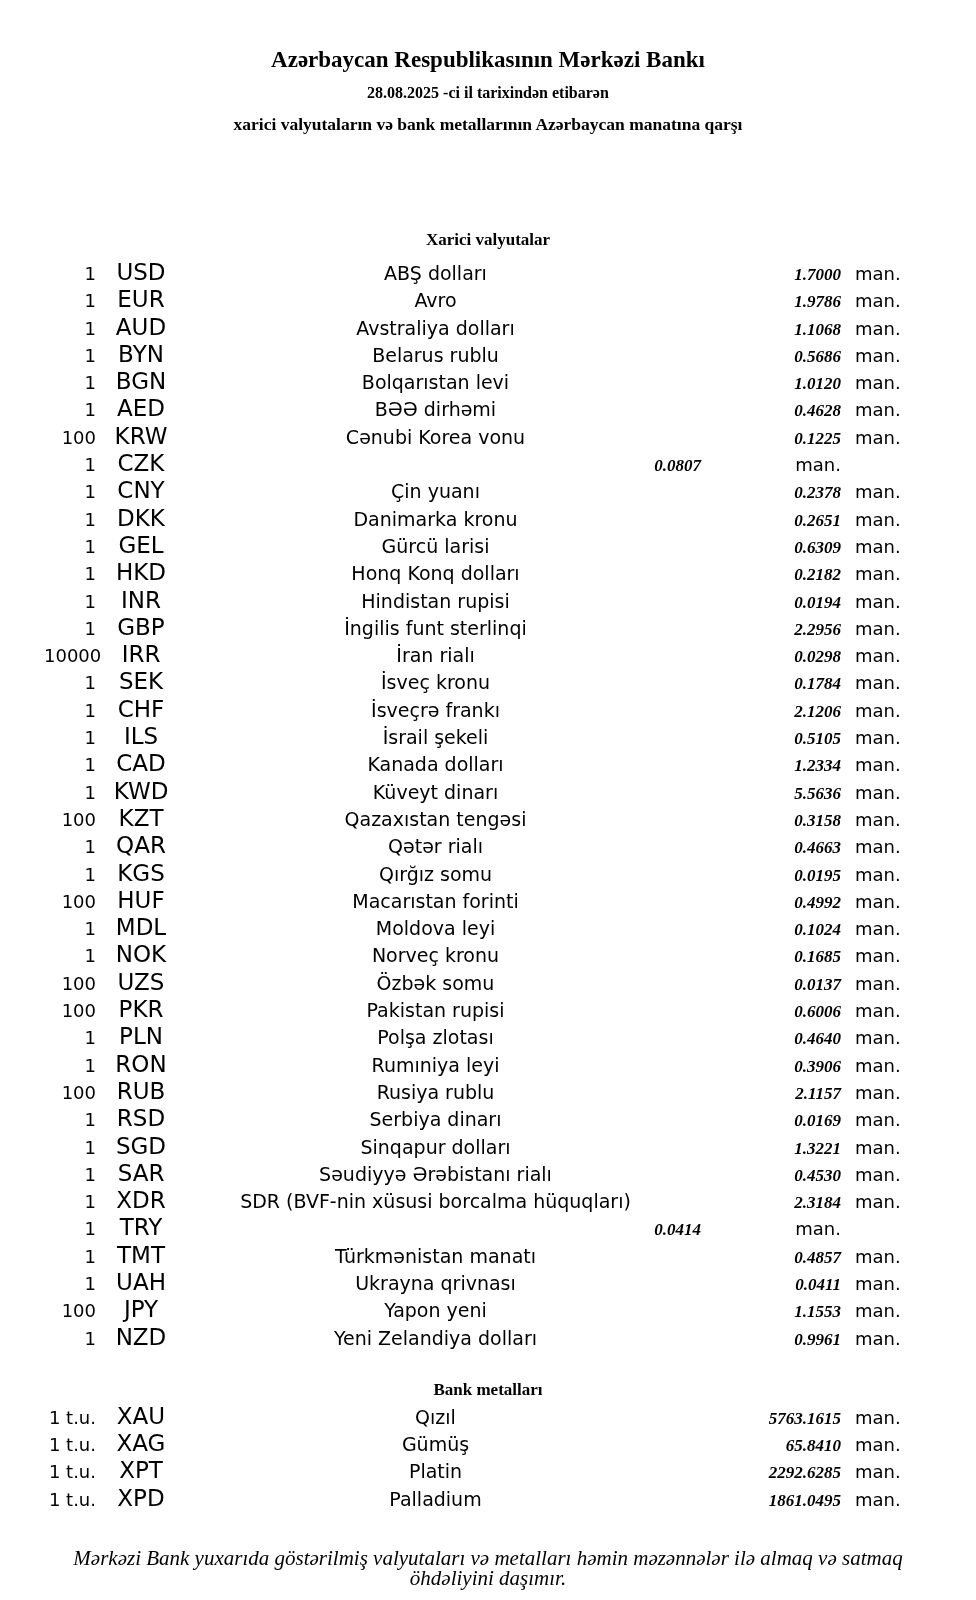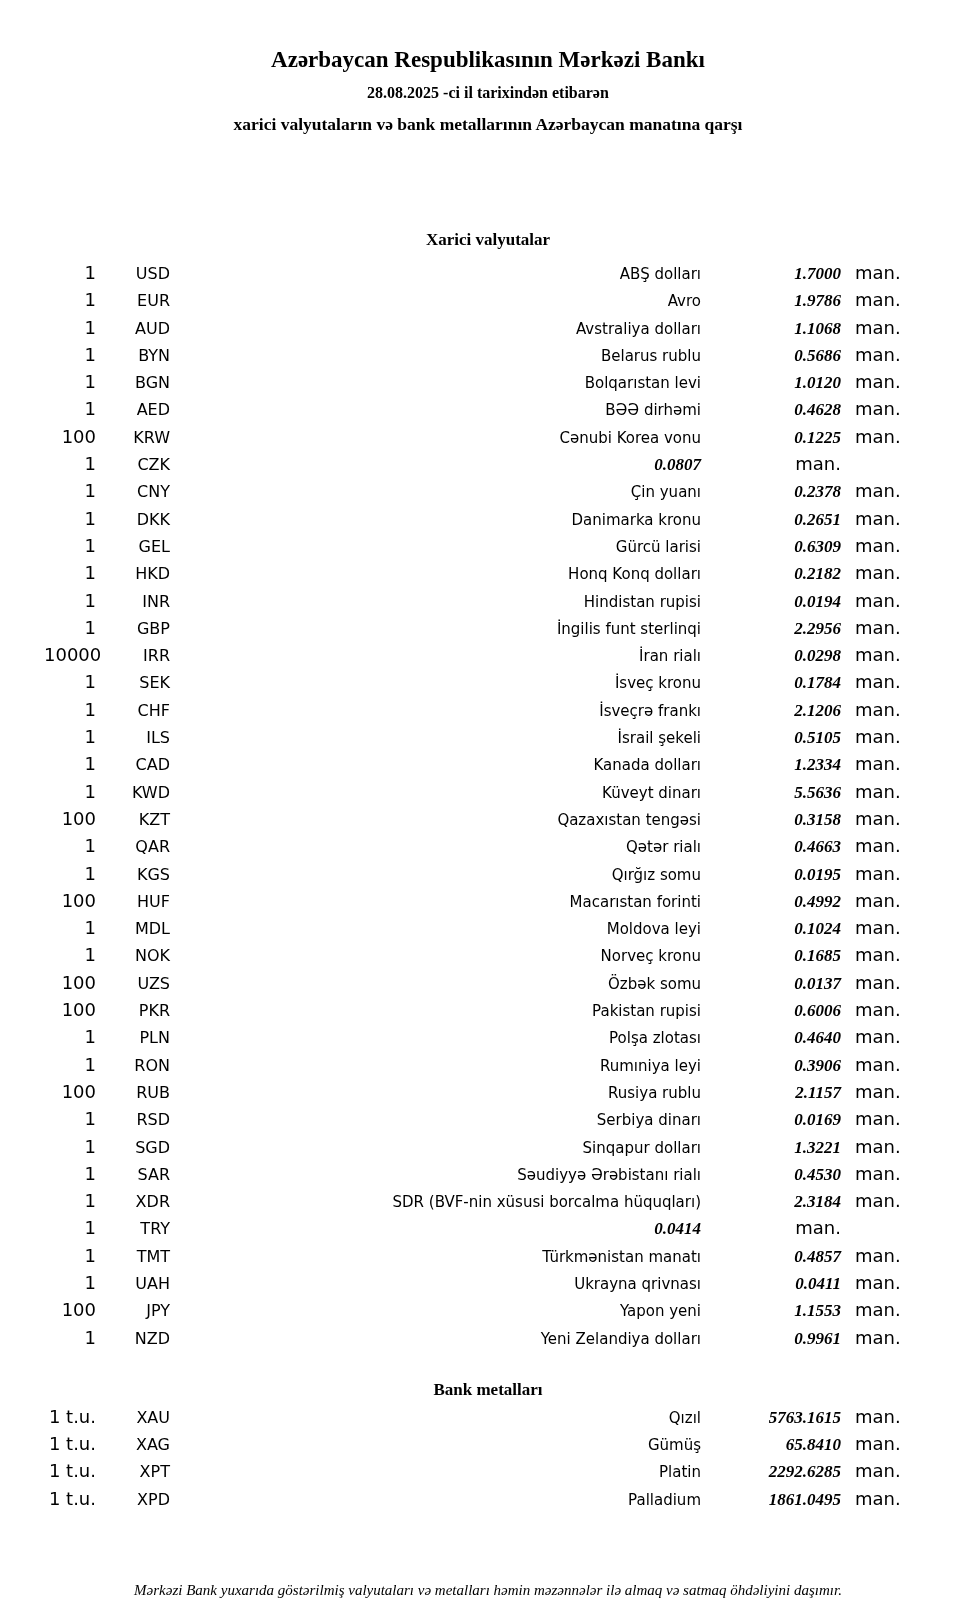--- a/index.html
+++ b/index.html
@@ -56,46 +56,46 @@
     align-items: baseline;
     height: 27.3px;
     line-height: 27.3px;
   }
   .cell { white-space: nowrap; overflow: visible; }
   .cell-qty {
     text-align: right;
     font-size: 18px;
   }
   .cell-code {
-    text-align: right;
+    text-align: center;
     padding-left: 16px;
-    font-size: 16px;
+    font-size: 23px;
   }
   .cell-name {
-    text-align: right;
-    font-size: 15px;
+    text-align: center;
+    font-size: 19px;
   }
   .cell-rate {
     text-align: right;
     font-family: "Liberation Serif", serif;
     font-weight: bold;
     font-style: italic;
     font-size: 17px;
   }
   .cell-unit {
     text-align: right;
     padding-left: 14px;
     font-size: 18px;
   }
   .doc-footer {
-    margin-top: 68px;
+    margin-top: 36px;
     text-align: center;
     font-family: "Liberation Serif", serif;
     font-style: italic;
-    font-size: 15px;
+    font-size: 21px;
     line-height: 20px;
     padding: 0 30px;
   }
 </style>
 </head>
 <body>
 
 <div class="doc-header">
   <h1 class="bank-title">Azərbaycan Respublikasının Mərkəzi Bankı</h1>
   <div class="date-line">28.08.2025 -ci il tarixindən etibarən</div>

